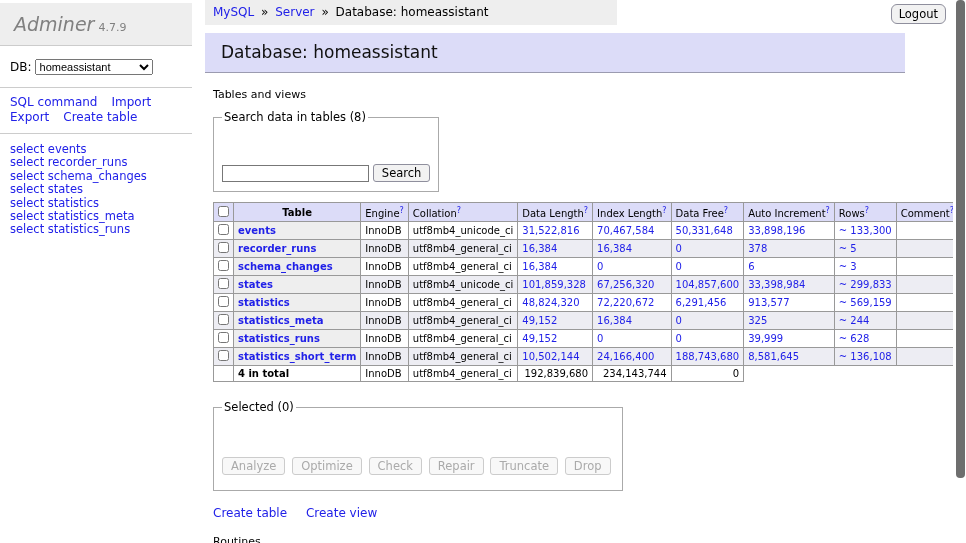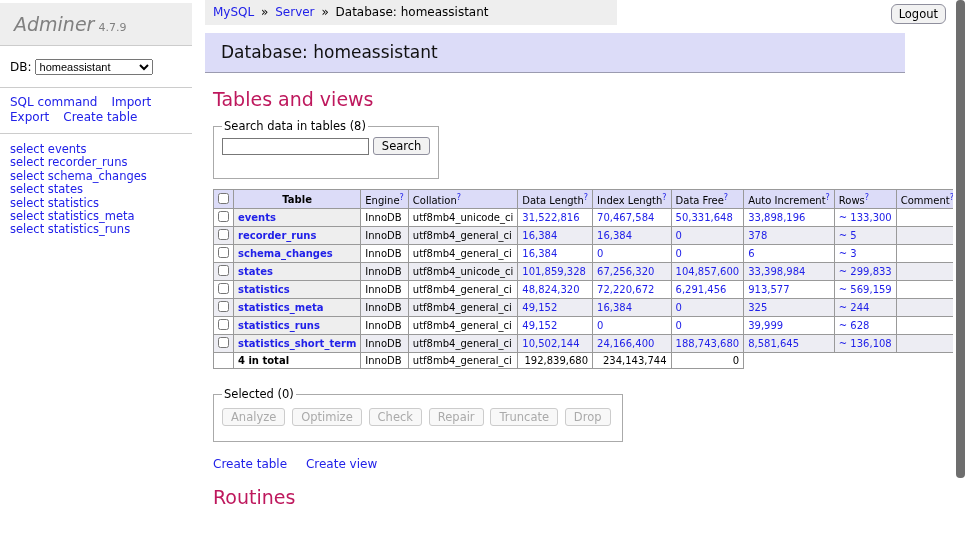--- a/index.html
+++ b/index.html
@@ -50,34 +50,34 @@
 
   
   #content{margin-left:205px;width:700px;padding-top:33px;position:relative;}
   h2.page-title{
     margin:0;background:var(--accent);border-bottom:1px solid #9b9bb0;
     font-weight:normal;font-size:17px;color:#111;
     padding:9px 16px 10px;
   }
   .actions-row{margin:14px 0 0 8px;}
   .actions-row a{margin-right:13px;}
-  h3.section{font-size:19px;font-weight:normal;margin:15px 0 0 8px;color:#be185d;}
+  h3.section{font-size:11px;font-weight:normal;margin:15px 0 0 8px;color:#000000;}
 
   fieldset{
     display:inline-block;border:1px solid #aaa;margin:9px 0 0 8px;
-    padding:4px 8px 23px;vertical-align:top;
+    padding:4px 8px 9px;vertical-align:top;
   }
   legend{font-size:11.5px;padding:0 2px;}
   input[type=text]{
     width:147px;height:17px;border:1px solid #777;font-size:11px;
     font-family:inherit;padding:1px 3px;
   }
   button.std{
     font-size:11.5px;padding:1px 8px;background:#f2f2f2;
-    border:1px solid #8f8f9d;border-radius:3px;font-family:inherit;cursor:pointer;
+    border:1px solid #8f8f9d;border-radius:3px;font-family:inherit;cursor:pointer;margin-top:36px;
   }
   button.std:disabled{color:#aaa;border-color:#ccc;background:#f8f8f8;}
 
   
   table.db-tables{
     border-collapse:collapse;margin:10px 0 0 8px;font-size:10px;
   }
   .db-tables td,.db-tables th{border:1px solid #999;padding:2px 4px;height:13px;}
   .db-tables thead th,.db-tables thead td{background:var(--accent);font-weight:normal;text-align:left;white-space:nowrap;}
   .db-tables thead th.col-table{font-weight:bold;text-align:center;}

